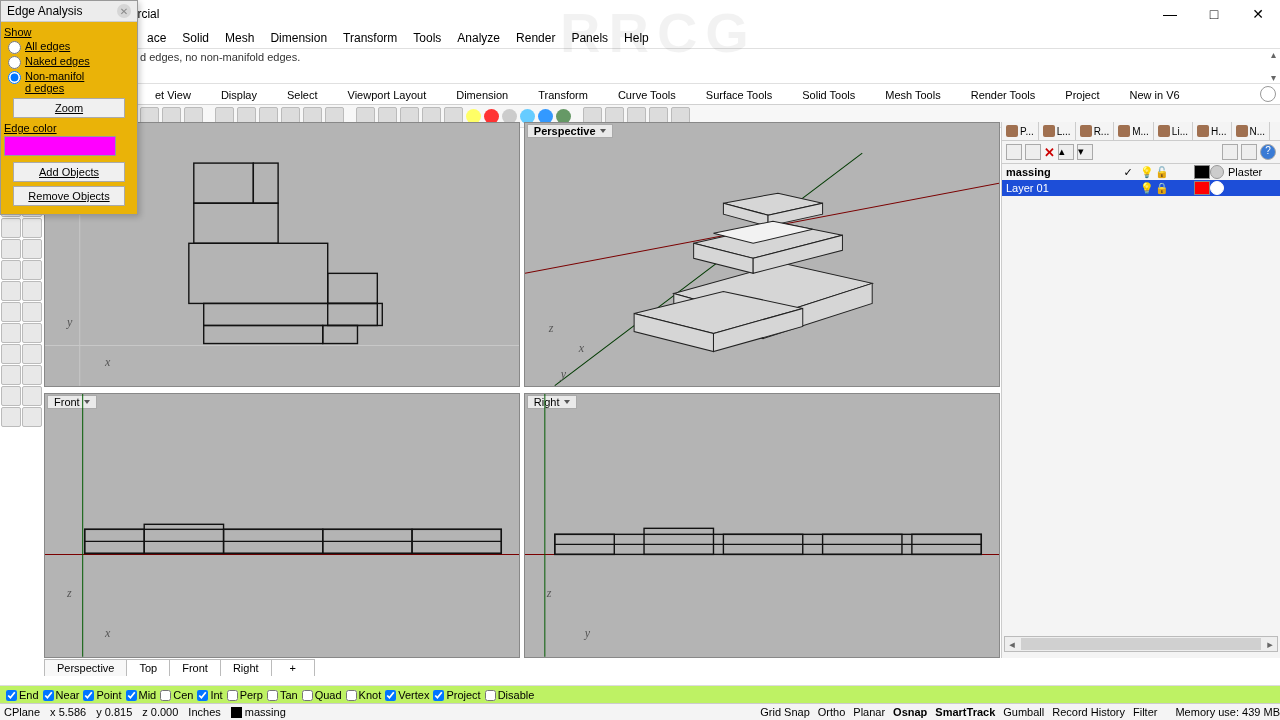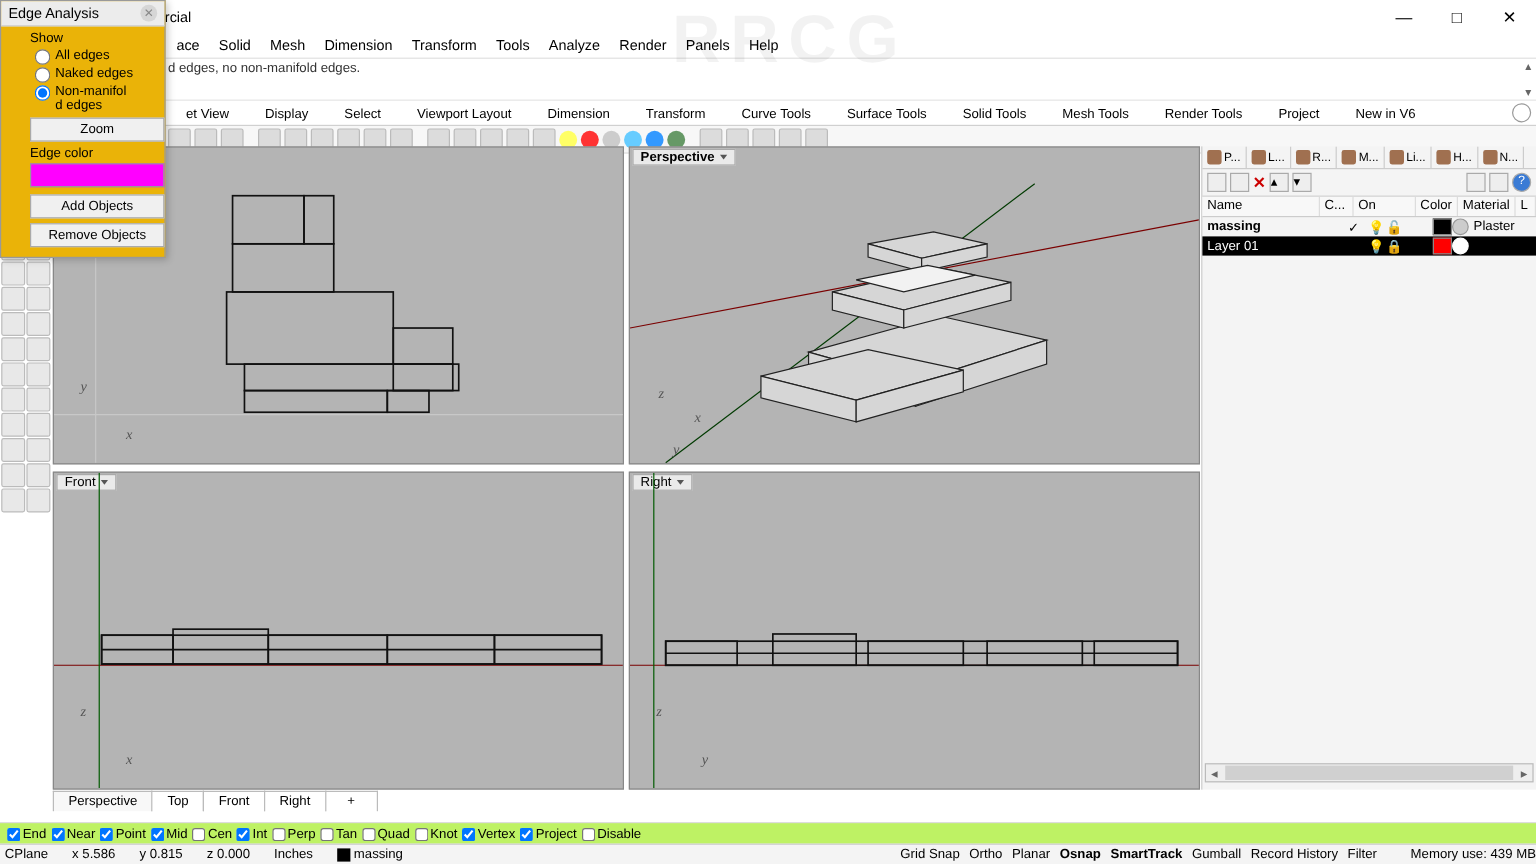--- a/index.html
+++ b/index.html
@@ -37,41 +37,41 @@
 .rpanel{position:absolute;right:0;top:0;width:278px;bottom:28px;background:#f4f4f4;border-left:1px solid #ccc;}
 .rpanel .ptabs{height:18px;display:flex;overflow:hidden;border-bottom:1px solid #ccc;}
 .rpanel .ptabs div{flex:0 0 auto;display:flex;align-items:center;gap:2px;padding:2px 4px;font-size:10px;border-right:1px solid #ccc;}
 .rpanel .ptabs .ic{width:12px;height:12px;background:#a07050;border-radius:2px;}
 .rpanel .ptb{height:18px;display:flex;align-items:center;gap:3px;padding:2px 4px;border-bottom:1px solid #ccc;}
 .rpanel .ptb .i{width:14px;height:14px;border:1px solid #aaa;background:#eee;}
 .rpanel .ptb .red{color:#c00;font-weight:bold;font-size:13px;}
 .rpanel .lhdr{height:16px;display:flex;font-size:11px;border-bottom:1px solid #ccc;background:#f8f8f8;}
 .rpanel .lhdr div{padding:1px 4px;border-right:1px solid #ddd;}
 .rpanel .lrow{height:16px;display:flex;align-items:center;font-size:11px;padding:0 4px;}
-.rpanel .lrow.sel{background:#000000;color:#fff;}
+.rpanel .lrow.sel{background:#1d4ed8;color:#fff;}
 .rpanel .lrow .nm{width:110px;white-space:nowrap;overflow:hidden;}
 .rpanel .lrow .chk{width:24px;text-align:center;}
 .rpanel .lrow .on{width:54px;display:flex;gap:2px;align-items:center;}
 .rpanel .lrow .sw{width:14px;height:12px;border:1px solid #888;}
 .rpanel .lrow .mball{width:12px;height:12px;border-radius:50%;background:#ddd;border:1px solid #999;}
 .rpanel .lrow.sel .mball{border-color:#fff;}
 .rpanel .lrow .mat{flex:1;padding-left:4px;}
 .rpanel .sbar{position:absolute;bottom:6px;left:2px;right:2px;height:14px;border:1px solid #bbb;background:#eee;display:flex;align-items:center;}
 .rpanel .sbar .tr{width:14px;text-align:center;color:#666;}
 .rpanel .sbar .th{flex:1;margin:0 2px;height:12px;background:#d0d0d0;}
 .osnaps{position:absolute;left:0;right:0;bottom:16px;height:18px;display:flex;align-items:center;gap:4px;padding-left:6px;font-size:11px;background:#bef264;border-top:1px solid #ddd;}
 .osnaps label{display:flex;align-items:center;gap:2px;}
 .osnaps input{margin:0;width:11px;height:11px;}
-.status{position:absolute;left:0;right:0;bottom:0;height:16px;display:flex;align-items:center;gap:20px;padding-left:4px;font-size:11px;background:#f4f4f4;border-top:1px solid #ccc;}
+.status{position:absolute;left:0;right:0;bottom:0;height:16px;display:flex;align-items:center;gap:10px;padding-left:4px;font-size:11px;background:#f4f4f4;border-top:1px solid #ccc;}
 .status .sw{width:11px;height:11px;background:#000;display:inline-block;vertical-align:middle;}
 .status .flex{flex:1;}
 .panel{position:absolute;left:0;top:0;width:136px;background:#eab308;border:1px solid #999;box-shadow:2px 2px 6px rgba(0,0,0,.2);z-index:50;font-size:11px;}
 .panel .ptitle{background:#ececec;padding:3px 6px;display:flex;align-items:center;border-bottom:1px solid #ccc;font-size:12px;}
 .panel .ptitle .x{margin-left:auto;width:14px;height:14px;border-radius:50%;background:#d6d6d6;color:#888;display:flex;align-items:center;justify-content:center;font-size:10px;}
-.panel .body{padding:4px 24px;}
+.panel .body{padding:4px 3px;text-decoration:underline;}
 .panel .grp{font-size:11px;margin-bottom:2px;}
 .panel .opt{display:flex;align-items:flex-start;gap:4px;margin:1px 0 1px 4px;}
 .panel .opt input{margin:1px 0 0 0;}
 .panel .btn{display:block;width:110px;margin:4px auto;padding:3px 0;text-align:center;background:#f0f0f0;border:1px solid #aaa;border-radius:0;font-size:11px;}
 .panel .swatch{width:110px;height:18px;background:#ff00ff;border:1px solid #999;margin:2px 0 6px 0;}
 .watermark{position:absolute;pointer-events:none;font-size:56px;font-weight:700;color:rgba(0,0,0,0.05);letter-spacing:8px;}
 </style>
 </head>
 <body>
 
@@ -381,28 +381,20 @@
       <span class="i"></span>
       <span class="i"></span>
       <span class="red">✕</span>
       <span class="i">▴</span>
       <span class="i">▾</span>
       <span style="flex:1"></span>
       <span class="i"></span>
       <span class="i"></span>
       <span class="i" style="border-radius:50%;background:#3a7bd5;color:#fff;text-align:center;font-size:10px;">?</span>
     </div>
-    <div class="lhdr">
-      <div style="width:112px">Name</div>
-      <div style="width:24px">C...</div>
-      <div style="width:54px">On</div>
-      <div style="width:32px">Color</div>
-      <div style="flex:1">Material</div>
-      <div style="width:10px">L</div>
-    </div>
     <div id="layerlist">
         <div class="lrow">
           <span class="nm"><b>massing</b></span>
           <span class="chk">✓</span>
           <span class="on">
             <span style="color:#e8c040">💡</span>
             <span>🔓</span>
           </span>
           <span class="sw" style="background:#000000"></span>
           <span class="mball" style="background:#cccccc"></span>

